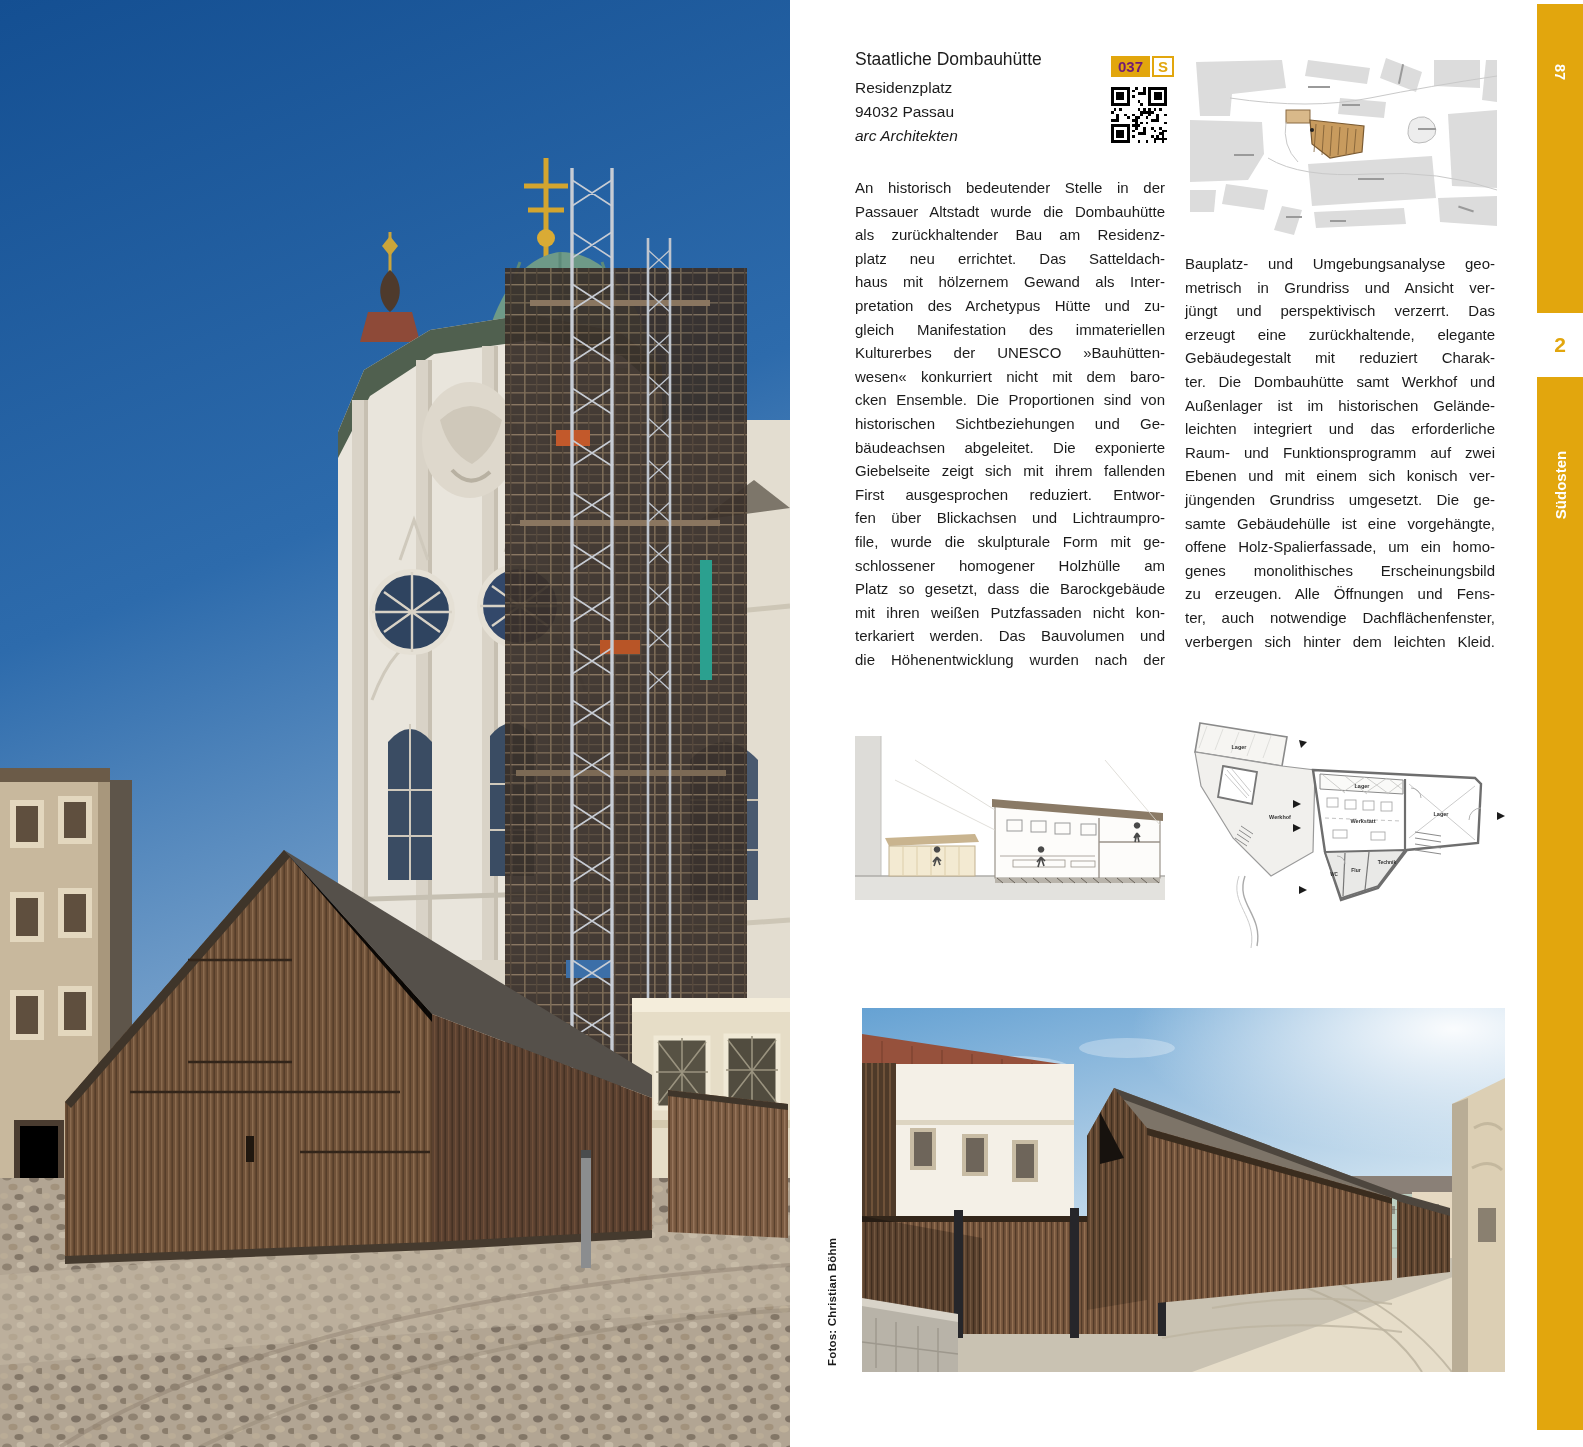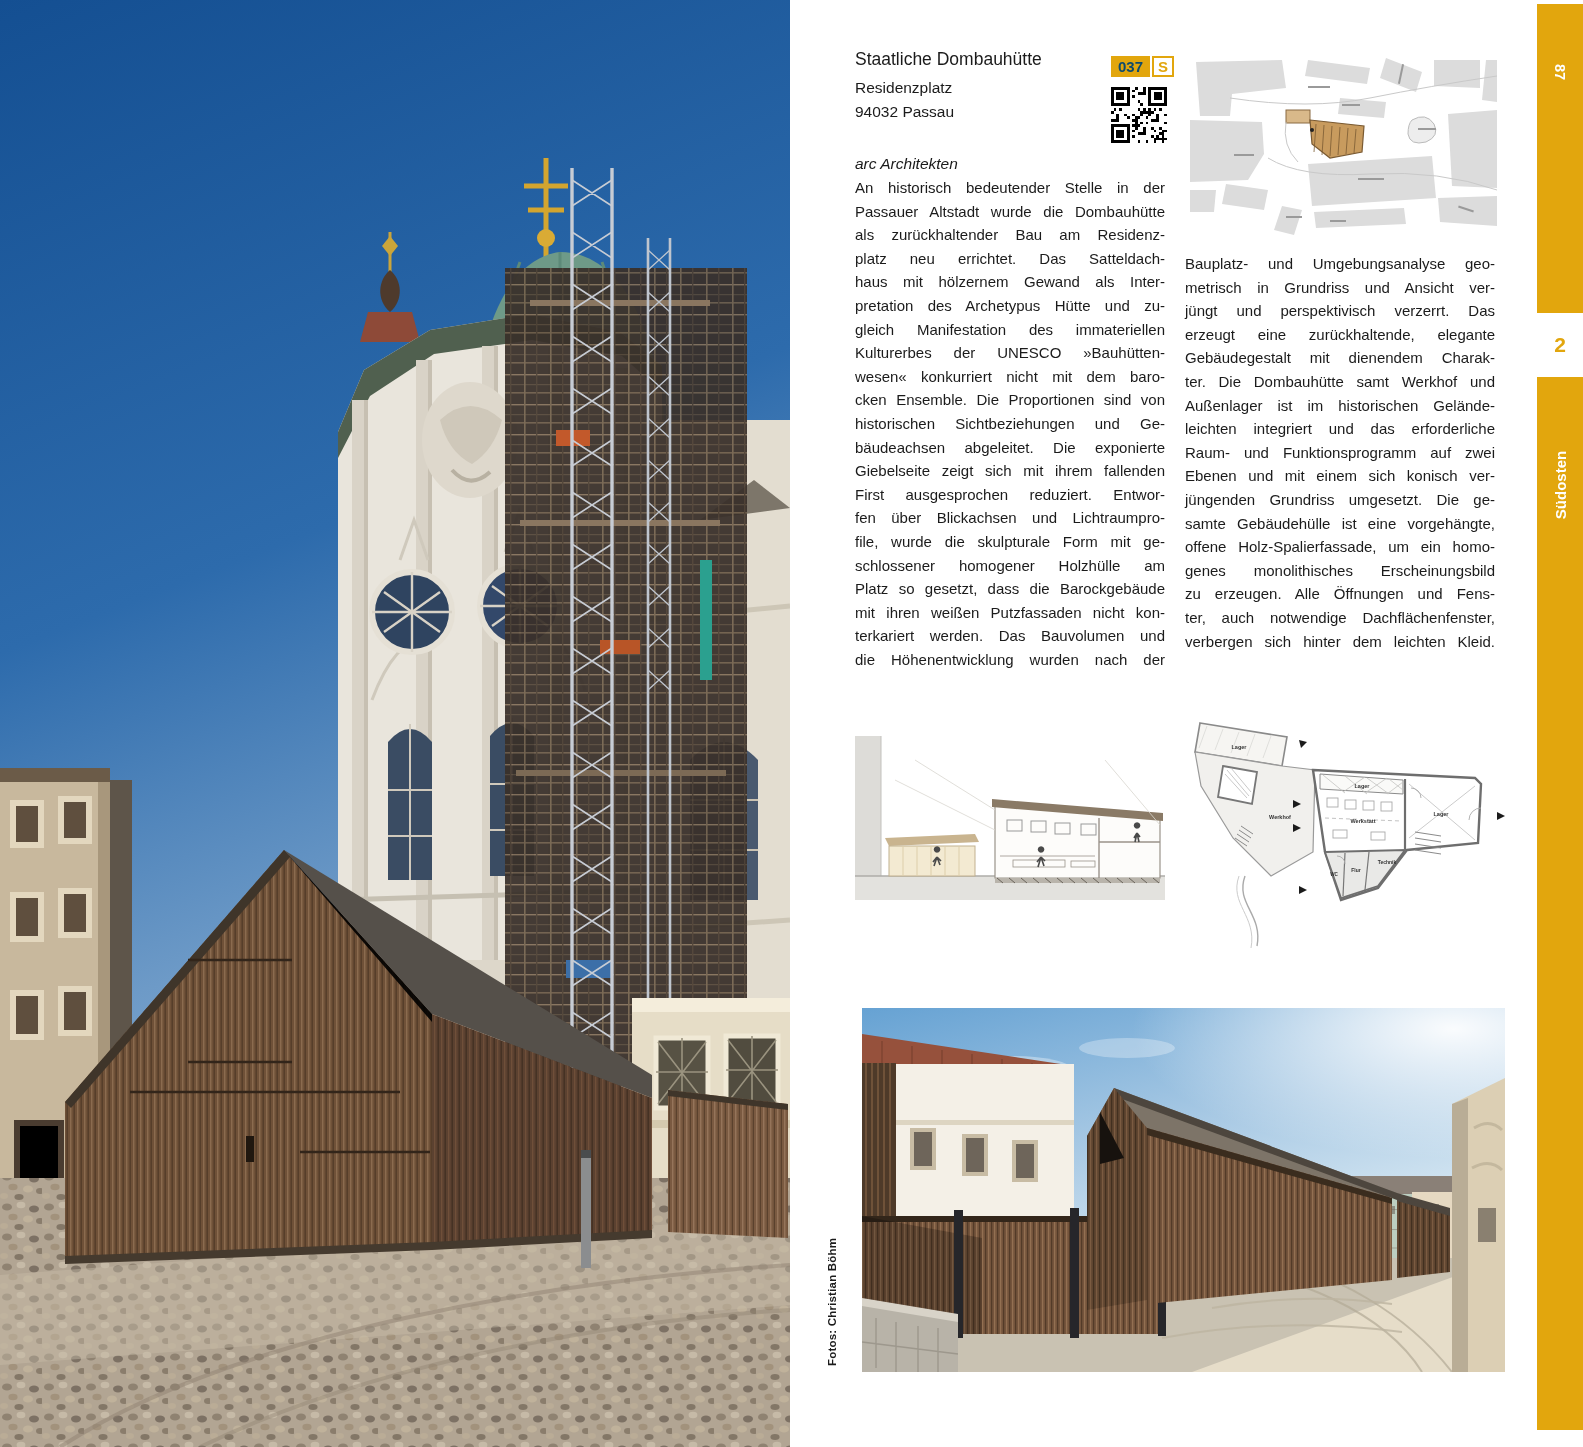--- a/index.html
+++ b/index.html
@@ -3,23 +3,23 @@
 <meta charset="utf-8">
 <style>
   html,body{margin:0;padding:0;background:#ffffff;}
   #page{position:relative;width:1583px;height:1447px;background:#ffffff;overflow:hidden;
         font-family:"Liberation Sans",sans-serif;color:#1b1b1b;}
   .abs{position:absolute;}
   
   #title{left:855px;top:48px;width:250px;font-size:17.5px;font-weight:normal;line-height:22px;}
   #addr1,#addr2{left:855px;width:250px;font-size:15.5px;line-height:24px;}
   #addr1{top:76px;} #addr2{top:100px;}
-  #architect{left:855px;top:124px;width:250px;font-size:15.5px;font-style:italic;line-height:24px;margin-top:28px;}
+  #architect{left:855px;top:124px;width:250px;font-size:15.5px;font-style:italic;line-height:24px;}
   #badge{left:1111px;top:56px;height:21px;display:flex;}
-  #badge .num{background:var(--gold);color:#0c4a6e;font-weight:bold;font-size:15px;
+  #badge .num{background:var(--gold);color:#701a75;font-weight:bold;font-size:15px;
               padding:0 7px 0 7px;display:flex;align-items:center;}
   #badge .let{background:#fff;color:var(--gold);font-weight:bold;font-size:15px;
               border:2.5px solid var(--gold);margin-left:2px;padding:0 4px;display:flex;align-items:center;}
   
   .col{width:310px;font-size:15px;line-height:23.6px;}
   #col1{left:855px;top:176px;}
   #col2{left:1185px;top:252px;}
   .jline{text-align:justify;text-align-last:justify;white-space:normal;}
   
   :root{--gold:#e2a60d;}
@@ -448,21 +448,21 @@
       <div class="jline">Platz so gesetzt, dass die Barockgebäude</div>
       <div class="jline">mit ihren weißen Putzfassaden nicht kon-</div>
       <div class="jline">terkariert werden. Das Bauvolumen und</div>
       <div class="jline">die Höhenentwicklung wurden nach der</div>
     </div>
   <div class="abs col" id="col2">
       <div class="jline">Bauplatz- und Umgebungsanalyse geo-</div>
       <div class="jline">metrisch in Grundriss und Ansicht ver-</div>
       <div class="jline">jüngt und perspektivisch verzerrt. Das</div>
       <div class="jline">erzeugt eine zurückhaltende, elegante</div>
-      <div class="jline">Gebäudegestalt mit dienendem Charak-</div>
+      <div class="jline">Gebäudegestalt mit reduziert Charak-</div>
       <div class="jline">ter. Die Dombauhütte samt Werkhof und</div>
       <div class="jline">Außenlager ist im historischen Gelände-</div>
       <div class="jline">leichten integriert und das erforderliche</div>
       <div class="jline">Raum- und Funktionsprogramm auf zwei</div>
       <div class="jline">Ebenen und mit einem sich konisch ver-</div>
       <div class="jline">jüngenden Grundriss umgesetzt. Die ge-</div>
       <div class="jline">samte Gebäudehülle ist eine vorgehängte,</div>
       <div class="jline">offene Holz-Spalierfassade, um ein homo-</div>
       <div class="jline">genes monolithisches Erscheinungsbild</div>
       <div class="jline">zu erzeugen. Alle Öffnungen und Fens-</div>

